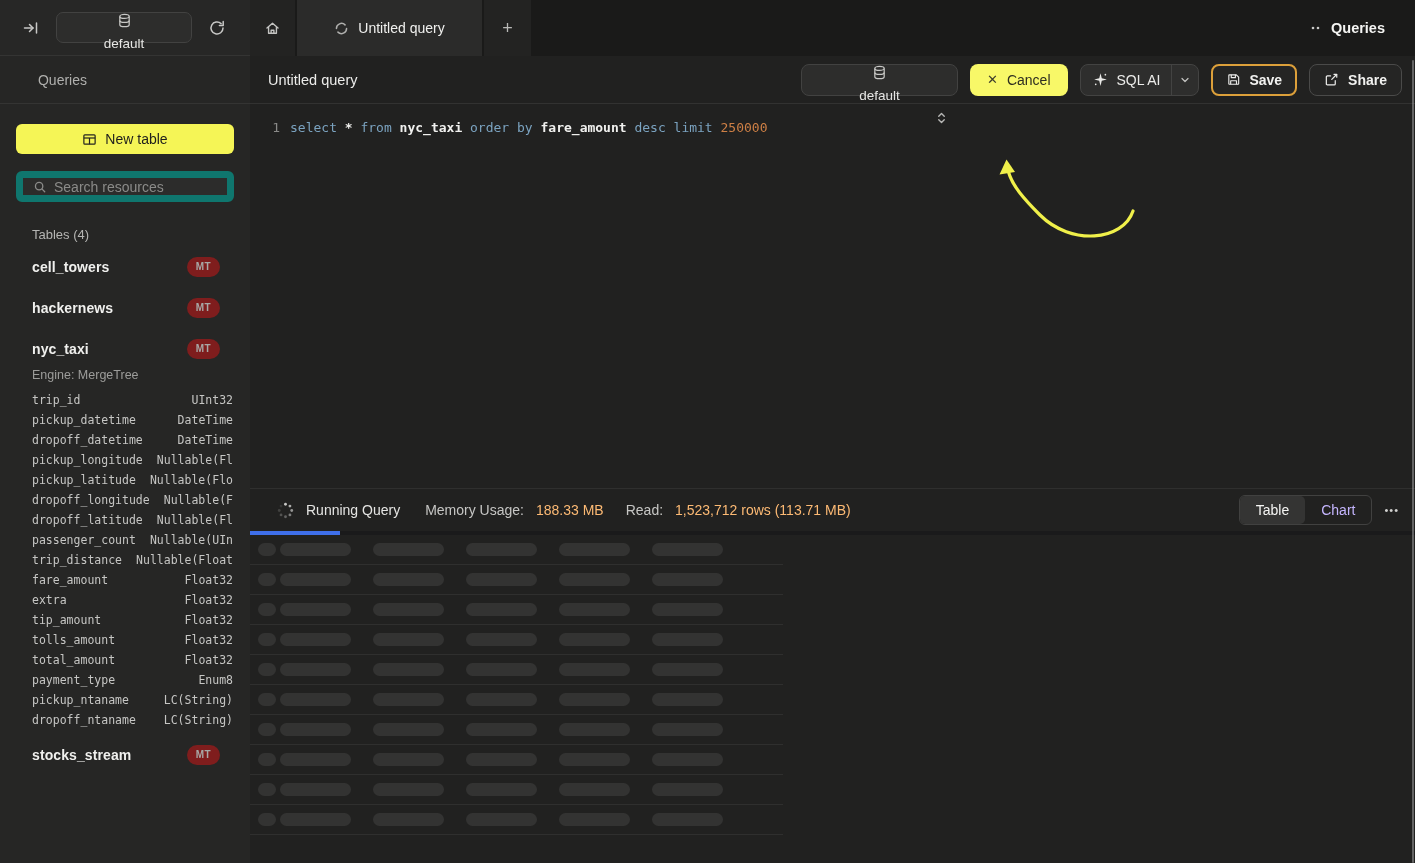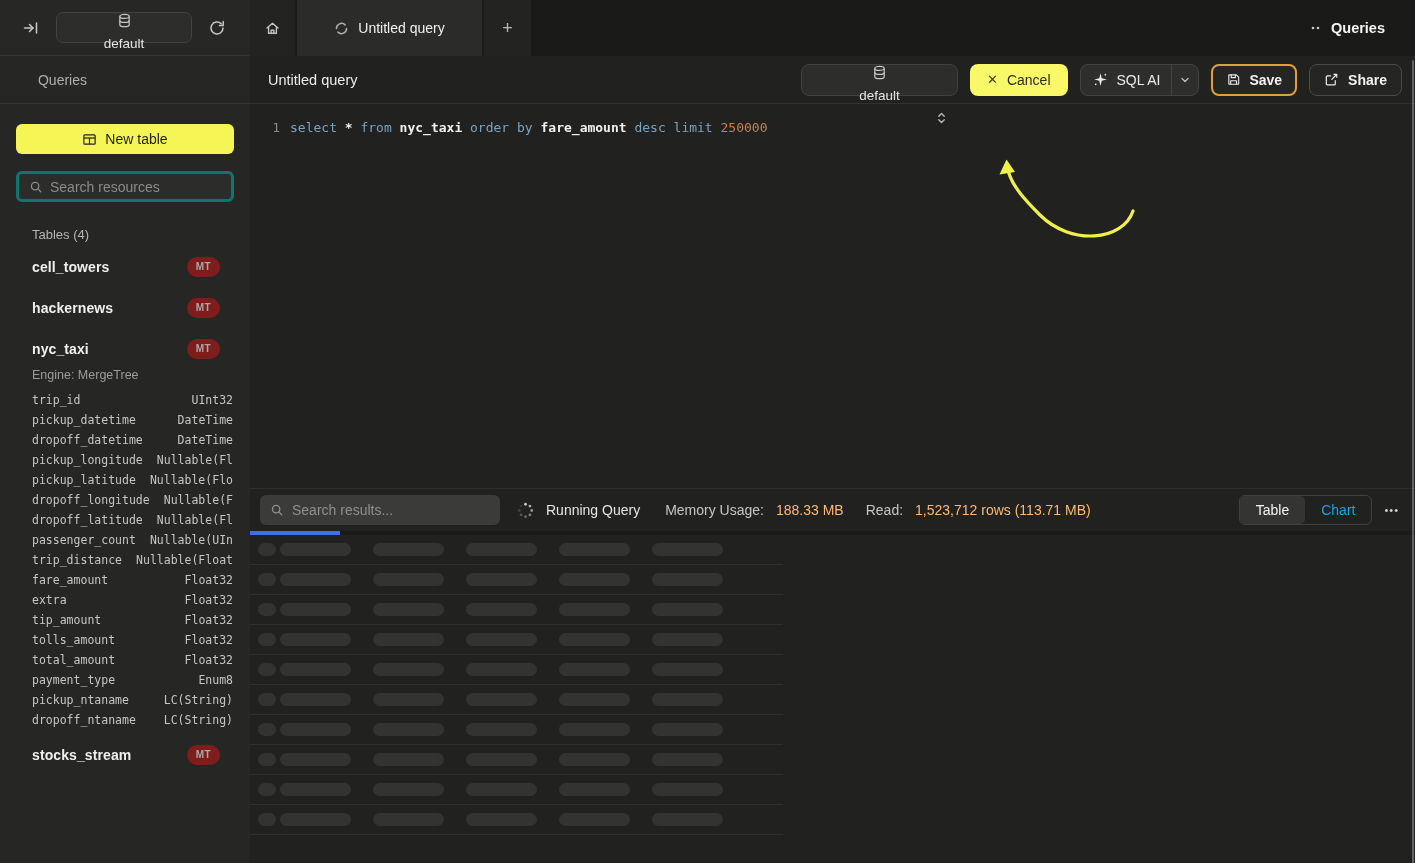--- a/index.html
+++ b/index.html
@@ -57,21 +57,21 @@
   .side-tab.active::after {
     content:""; position:absolute; left:0; right:0; bottom:-1px; height:3px; background:#f5f556;
   }
   .new-table-btn {
     margin:20px 16px 0 16px; width:218px; height:30px; border:none; border-radius:6px;
     background:#f5f556; color:#1e1e1c; font-size:14px; font-family:"Liberation Sans",sans-serif;
     display:flex; align-items:center; justify-content:center; gap:8px; cursor:pointer; font-weight:500;
   }
   .search-box {
     margin:17px 16px 0 16px; width:218px; height:31px; border-radius:6px;
-    background:#2c2c2b; border:3px solid #0f766e; display:flex; align-items:center; padding:0 10px; gap:7px;
+    background:#2c2c2b; border:7px solid #0f766e; display:flex; align-items:center; padding:0 10px; gap:7px;
   }
   .search-box input {
     flex:1; background:transparent; border:none; outline:none;
     font-size:14px; color:#d8d8d6; font-family:"Liberation Sans",sans-serif; min-width:0;
   }
   .search-box input::placeholder { color:#8b8b89; }
   .resources { padding:25px 17px 0 32px; }
   .section-title { font-size:13px; color:#b5b5b3; margin-bottom:6px; }
   .table-item {
     height:33px; margin-top:8px; display:flex; align-items:center; justify-content:space-between; cursor:pointer;
@@ -137,21 +137,21 @@
   .spinner { margin-left:17px; animation: spin .9s steps(8,end) infinite; }
   @keyframes spin { to { transform: rotate(360deg); } }
   .st-running { margin-left:12px; font-size:14px; color:#e4e4e2; }
   .st-label { margin-left:25px; font-size:14px; color:#c6c6c4; }
   .st-label.read { margin-left:22px; }
   .st-value { margin-left:12px; font-size:14px; color:#fdba74; }
   .view-toggle {
     margin-left:auto; height:30px; border:1px solid #414140; border-radius:6px;
     display:flex; overflow:hidden; background:#212120;
   }
-  .view-seg { padding:0 16px; display:flex; align-items:center; font-size:14px; color:#0ea5e9; cursor:pointer; }
+  .view-seg { padding:0 16px; display:flex; align-items:center; font-size:14px; color:#c4b5fd; cursor:pointer; }
   .view-seg.active { background:#343433; color:#f5f5f3; font-weight:500; border-radius:5px; }
   .more-btn { margin:0 16px 0 12px; font-size:11px; letter-spacing:1px; color:#d2d2d0; cursor:pointer; }
 
   .progress-track { height:4px; background:#1a1a1b; position:relative; }
   .progress-thumb { position:absolute; left:0; top:0; height:4px; width:90px; background:#3f6fea; }
 
   #skeleton { }
   .sk-row {
     width:533px; height:30px; display:flex; align-items:center;
     border-bottom:1px solid #2f2f2e;
@@ -431,29 +431,20 @@
       <span class="code"><span class="tok-keyword">select</span><span class="tok-plain"> </span><span class="tok-ident">*</span><span class="tok-plain"> </span><span class="tok-keyword">from</span><span class="tok-plain"> </span><span class="tok-ident">nyc_taxi</span><span class="tok-plain"> </span><span class="tok-keyword">order</span><span class="tok-plain"> </span><span class="tok-keyword">by</span><span class="tok-plain"> </span><span class="tok-ident">fare_amount</span><span class="tok-plain"> </span><span class="tok-keyword">desc</span><span class="tok-plain"> </span><span class="tok-keyword">limit</span><span class="tok-plain"> </span><span class="tok-number">250000</span></span>
     </div>
     <svg id="arrow-annotation" width="160" height="100" viewBox="0 0 160 100">
       <path d="M138 58 C 128 88, 76 93, 45 62 C 29 46, 17.5 33, 13.5 19" fill="none" stroke="#f0f04a" stroke-width="3.2" stroke-linecap="round"></path>
       <polygon points="11.5,6.5 4.5,21.5 20,19" fill="#f0f04a"></polygon>
     </svg>
   </div>
 
   <div id="results">
     <div class="status-bar">
-      <div class="results-search">
-        <span>
-          <svg width="14" height="14" viewBox="0 0 16 16" fill="none" stroke="#90908e" stroke-width="1.5" stroke-linecap="round">
-            <circle cx="7" cy="7" r="4.2"></circle>
-              <line x1="10.4" y1="10.4" x2="13.4" y2="13.4"></line>
-          </svg>
-        </span>
-        <input type="text" placeholder="Search results..." style="">
-      </div>
 
       <span class="spinner">
         <svg width="17" height="17" viewBox="0 0 18 18" fill="#c6c6c4">
           <circle cx="9" cy="2.4" r="1.5" opacity="1"></circle>
             <circle cx="13.7" cy="4.3" r="1.5" opacity=".85"></circle>
           <circle cx="15.6" cy="9" r="1.5" opacity=".7"></circle>
             <circle cx="13.7" cy="13.7" r="1.5" opacity=".55"></circle>
           <circle cx="9" cy="15.6" r="1.5" opacity=".4"></circle>
             <circle cx="4.3" cy="13.7" r="1.5" opacity=".3"></circle>
           <circle cx="2.4" cy="9" r="1.5" opacity=".2"></circle>

